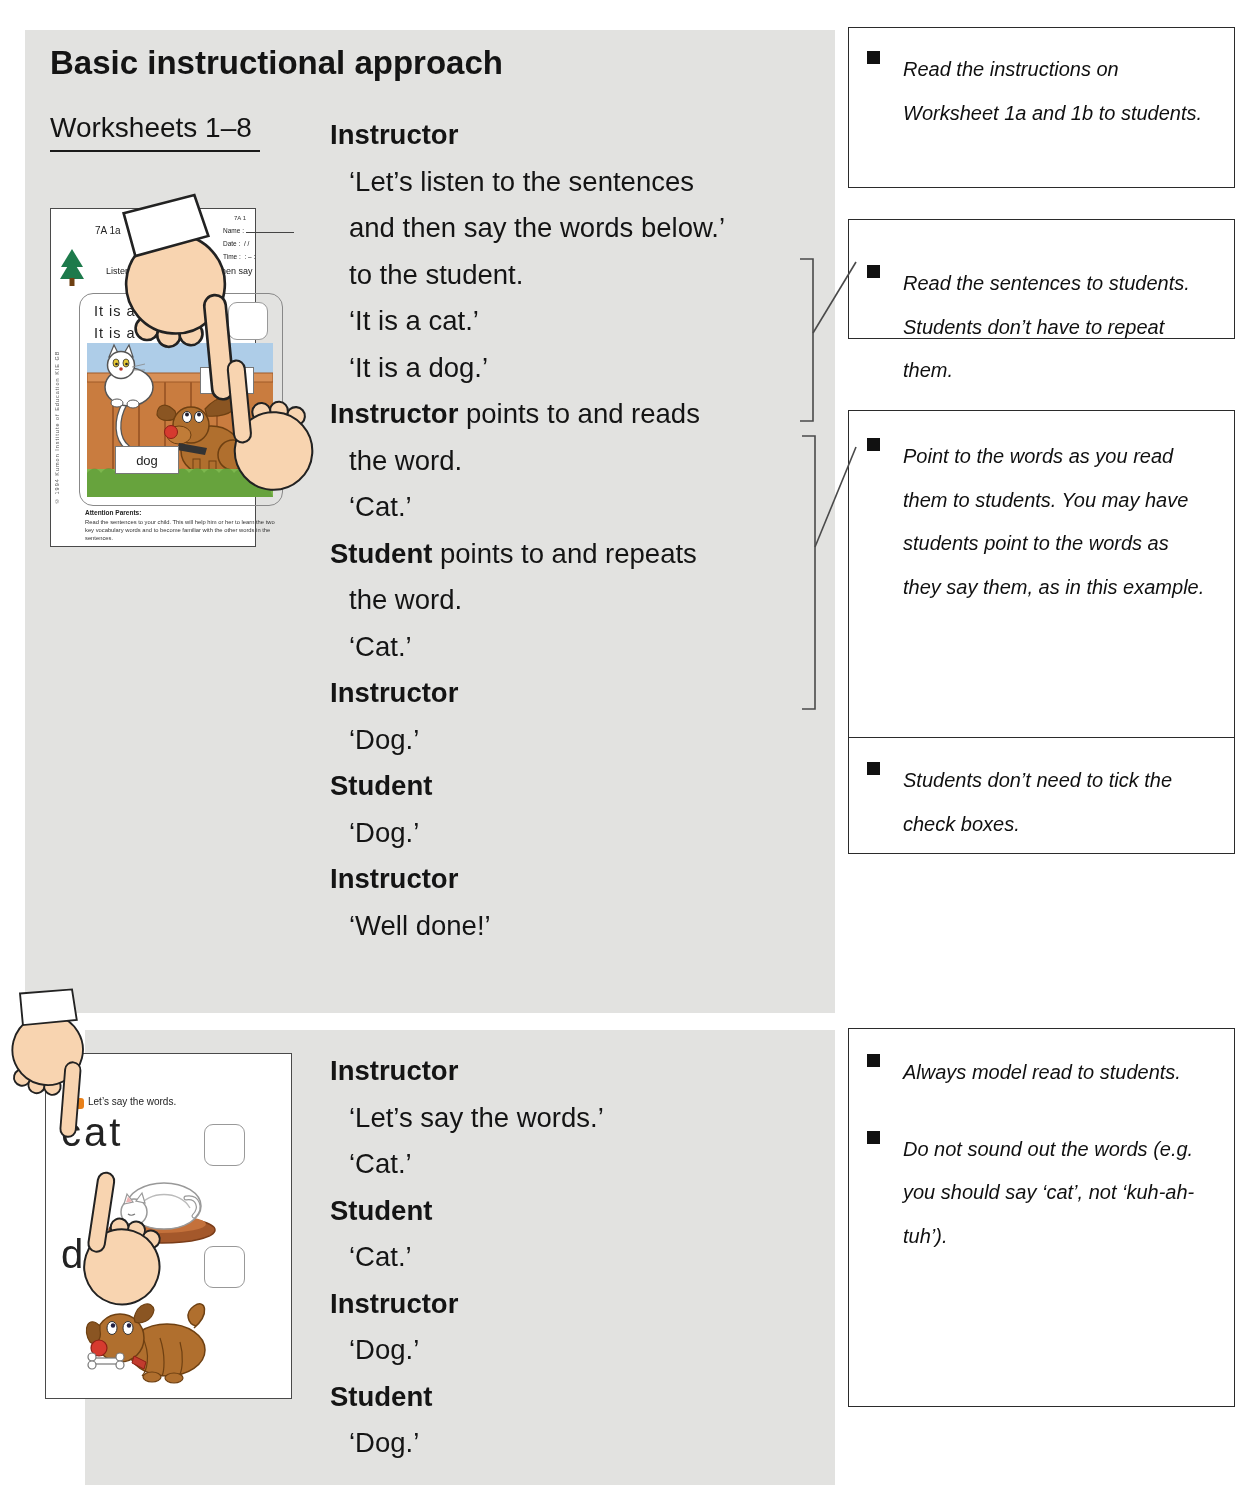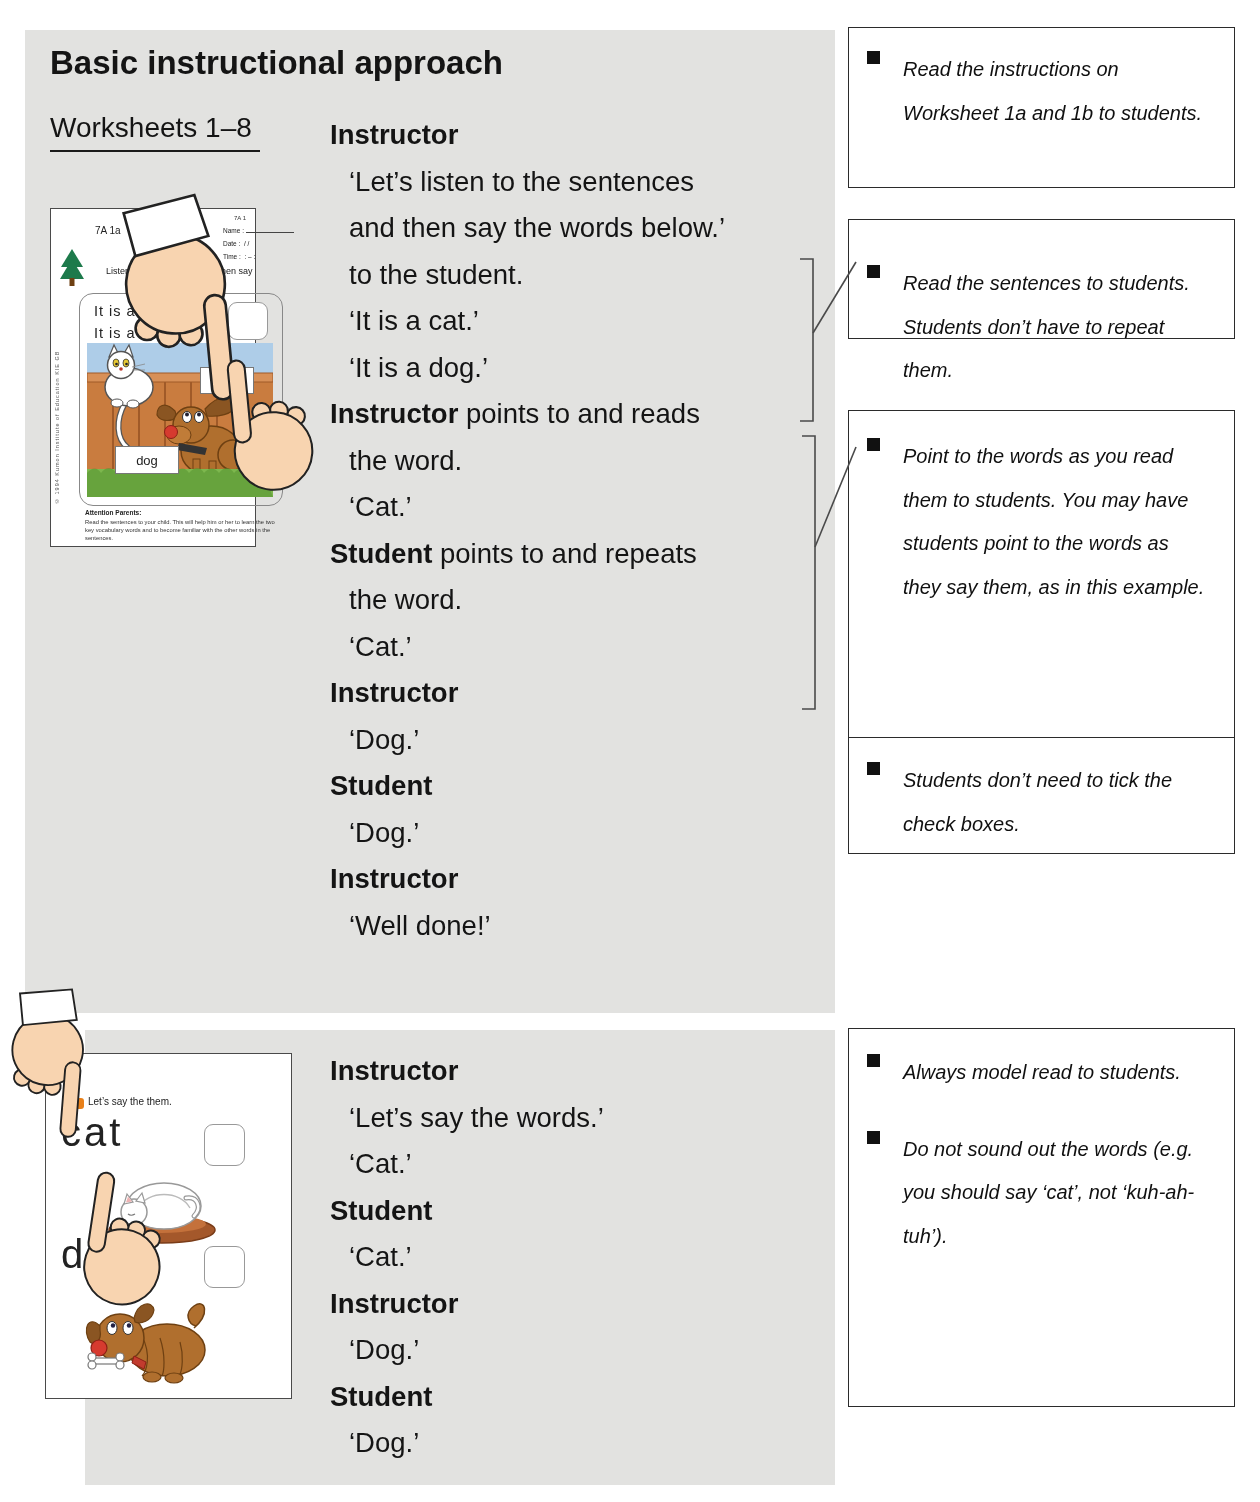--- a/index.html
+++ b/index.html
@@ -140,21 +140,21 @@
     <div class="lbl" style="left:35px;top:152px;width:62px;height:26px;font-size:13px;">dog</div>
   </div>
 
   <div class="pabs" style="left:34px;top:300px;font-size:6.5px;font-weight:bold;color:#222;">Attention Parents:</div>
   <div class="pabs" style="left:34px;top:309px;width:192px;font-size:5.8px;line-height:8px;color:#333;">Read the sentences to your child. This will help him or her to learn the two key vocabulary words and to become familiar with the other words in the sentences.</div>
   <div class="vtext" style="left:3px;top:85px;height:210px;">© 1994 Kumon Institute of Education   KIE GB</div>
 </div>
 
 <div class="page" id="page2">
   <div style="position:absolute;left:29px;top:44px;width:9px;height:11px;background:#e8801a;border-radius:3px;"></div>
-  <div class="pabs" style="left:42px;top:42px;font-size:10px;color:#222;white-space:nowrap;">Let’s say the them.</div>
+  <div class="pabs" style="left:42px;top:42px;font-size:10px;color:#222;white-space:nowrap;">Let’s say the words.</div>
 
   <div class="wordbig" style="left:15px;top:56px;">cat</div>
   <div class="chk" style="left:158px;top:70px;width:39px;height:40px;"></div>
 
   <svg class="illus" style="left:60px;top:112px;" width="112" height="80" viewBox="0 0 112 80">
     <ellipse cx="56" cy="64" rx="53" ry="13" fill="#a4582b" stroke="#7a3c18" stroke-width="1.5"></ellipse>
     <ellipse cx="56" cy="58" rx="44" ry="9" fill="#c4713b"></ellipse>
     <ellipse cx="58" cy="40" rx="37" ry="23" fill="#fff" stroke="#999" stroke-width="1.5"></ellipse>
     <path d="M32,42 C 42,24 74,24 84,42" stroke="#bbb" stroke-width="1.4" fill="none"></path>
     <path d="M88,50 C 96,42 92,30 80,32" stroke="#999" stroke-width="5" fill="none" stroke-linecap="round"></path>

